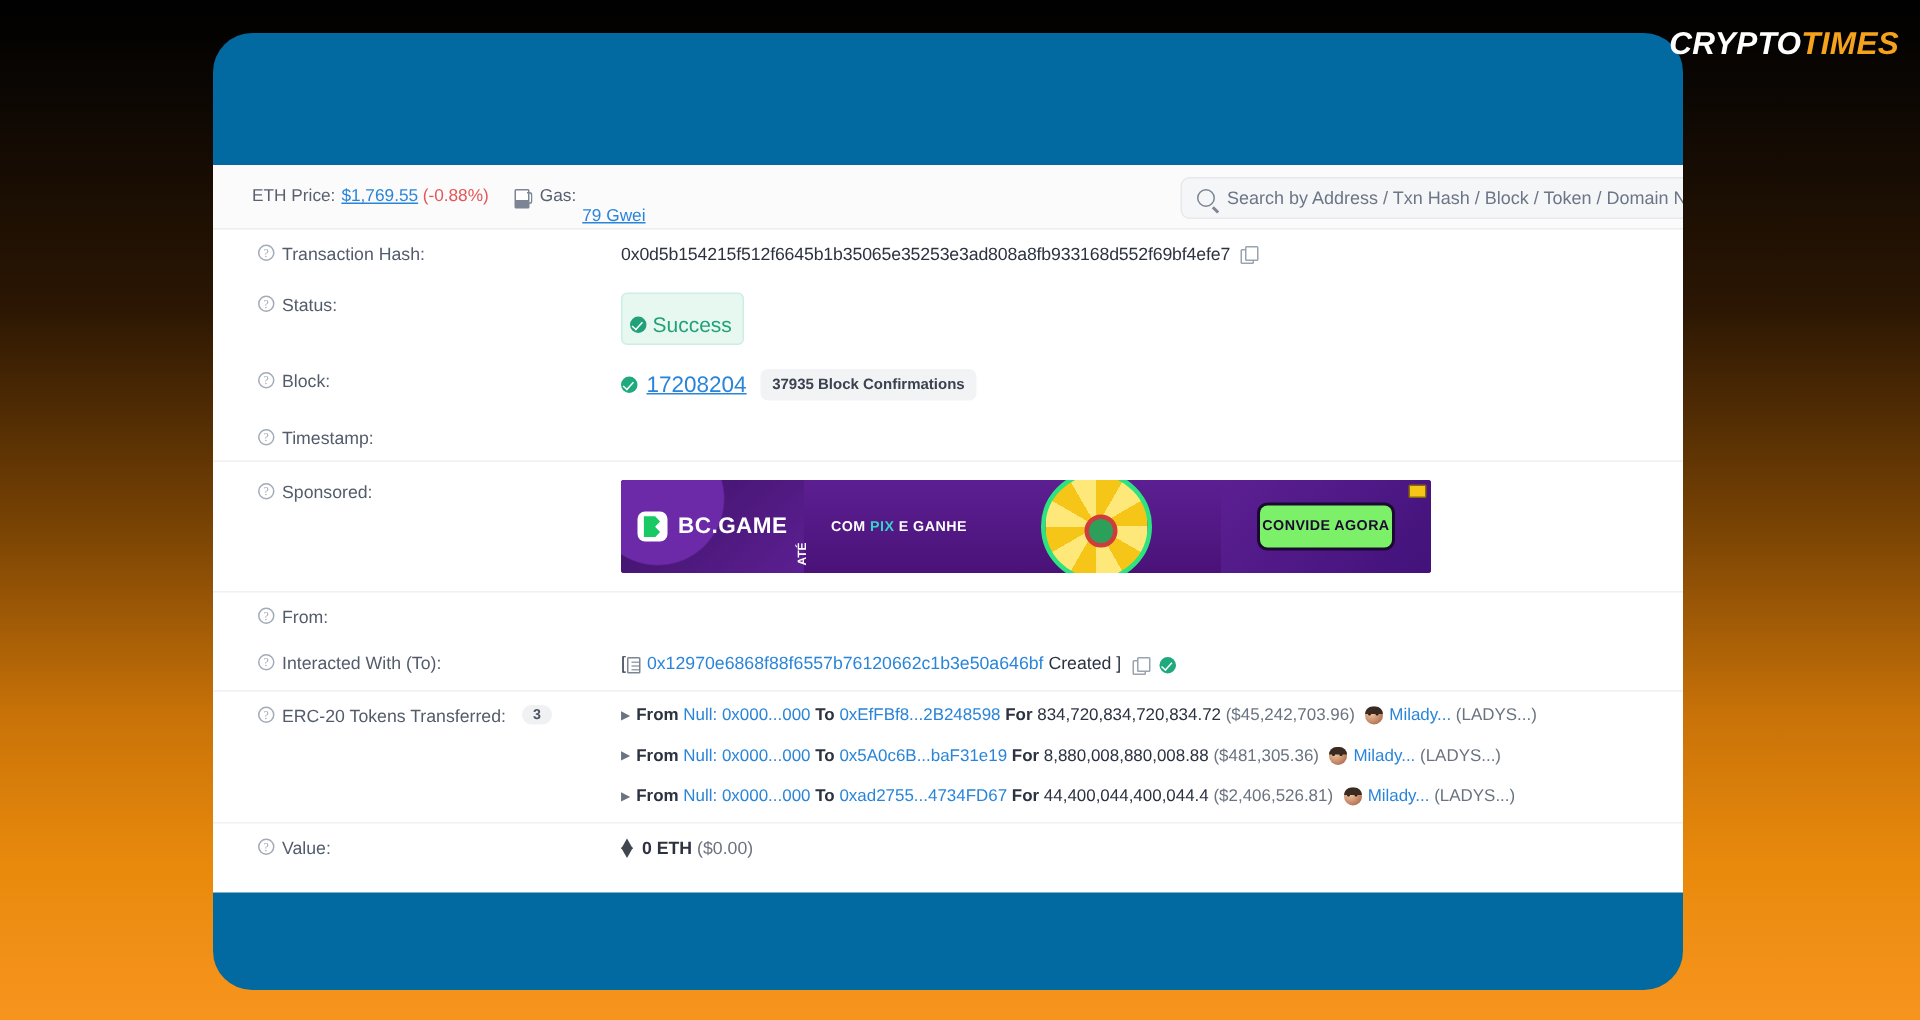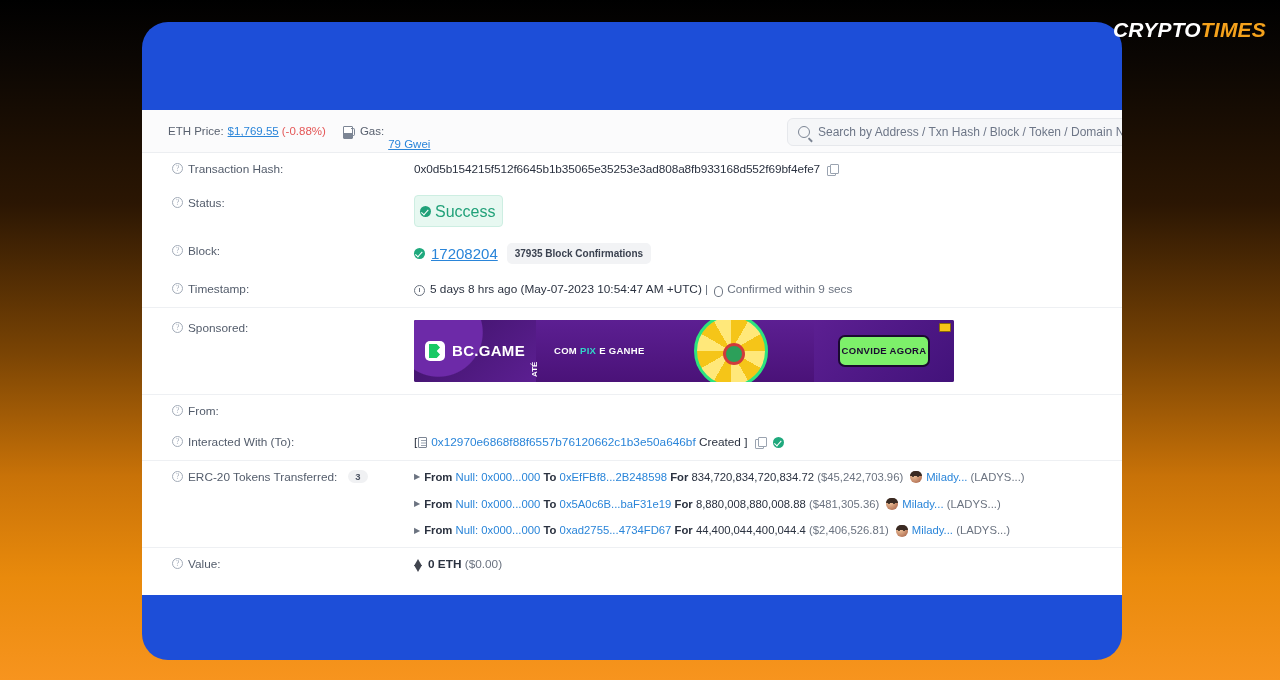--- a/index.html
+++ b/index.html
@@ -17,21 +17,21 @@
     font-style: italic; font-weight: bold; font-size: 21px;
     letter-spacing: .2px; z-index: 40; white-space: nowrap;
   }
   .brand .c { color: #ffffff; }
   .brand .t { color: #f5a21c; }
 
   
   .card {
     position: absolute; left: 142px; top: 22px;
     width: 980px; height: 638px;
-    background: #1d4ed8; border-radius: 26px; overflow: hidden;
+    background: #0369a1; border-radius: 26px; overflow: hidden;
   }
 
   
   .page {
     position: absolute; left: 0; top: 88px;
     width: 980px; height: 485px;
     background: #ffffff; overflow: hidden;
   }
 
   
@@ -90,21 +90,21 @@
   .copy { display:inline-block; width:11px; height:11px; position:relative;
           margin-left:7px; flex:none; vertical-align:-1px; }
   .copy:before{ content:""; position:absolute; left:0; top:2px; width:7px;
           height:8px; border:1.2px solid #9aa3b0; border-radius:1px; }
   .copy:after{ content:""; position:absolute; left:3px; top:0; width:7px;
           height:8px; border:1.2px solid #9aa3b0; border-radius:1px; background:#fff; }
 
   .badge-ok {
     display:inline-flex; align-items:center; gap:4px;
     background:#e7f8f1; color:#21a179; border:1px solid #cdeee2;
-    border-radius:4px; padding:4px 7px 2px 5px; font-size:16px;
+    border-radius:4px; padding:10px 7px 2px 5px; font-size:14px;
   }
   .tick { width:11px; height:11px; border-radius:50%; background:#21a179;
           position:relative; flex:none; }
   .tick:after{ content:""; position:absolute; left:3px; top:2px; width:3px;
           height:5.5px; border:solid #fff; border-width:0 1.4px 1.4px 0;
           transform:rotate(42deg); }
   .tick.solo { background:#1fa97d; }
 
   .conf {
     background:#f2f3f5; color:#3b4250; border-radius:5px;
@@ -277,30 +277,20 @@
           <a class="blocknum" href="#">17208204</a>
           <span class="conf">37935 Block Confirmations</span>
         </div>
       </div>
 
       <div class="row bd">
         <div class="lab">
           <span class="q">?</span>
           <span>Timestamp:</span>
         </div>
-        <div class="val">
-          <span class="clock"></span>
-          <span>5 days 8 hrs ago</span>
-          <span>&nbsp;</span>
-          <span>(May-07-2023 10:54:47 AM +UTC)</span>
-          <span>&nbsp;</span>
-          <span class="muted">|</span>
-          <span class="hour"></span>
-          <span class="muted">Confirmed within 9 secs</span>
-        </div>
       </div>
 
       <div class="row bd sponsor-row">
         <div class="lab">
           <span class="q">?</span>
           <span>Sponsored:</span>
         </div>
         <div class="val">
           <div class="banner">
             <div class="bn-left">

